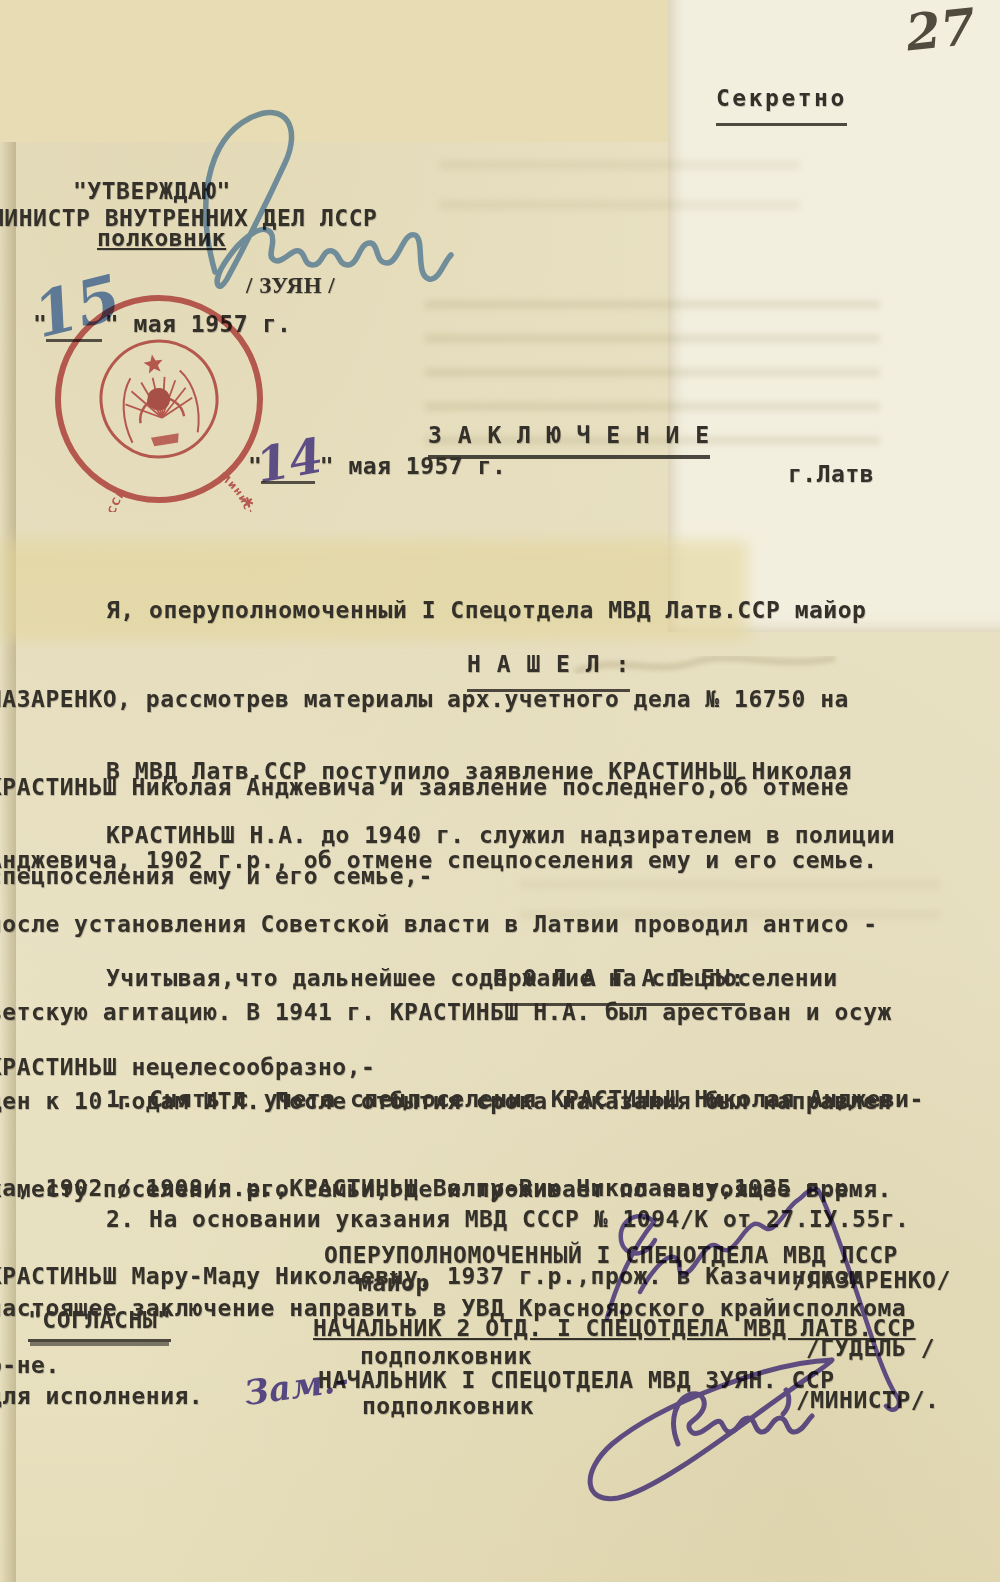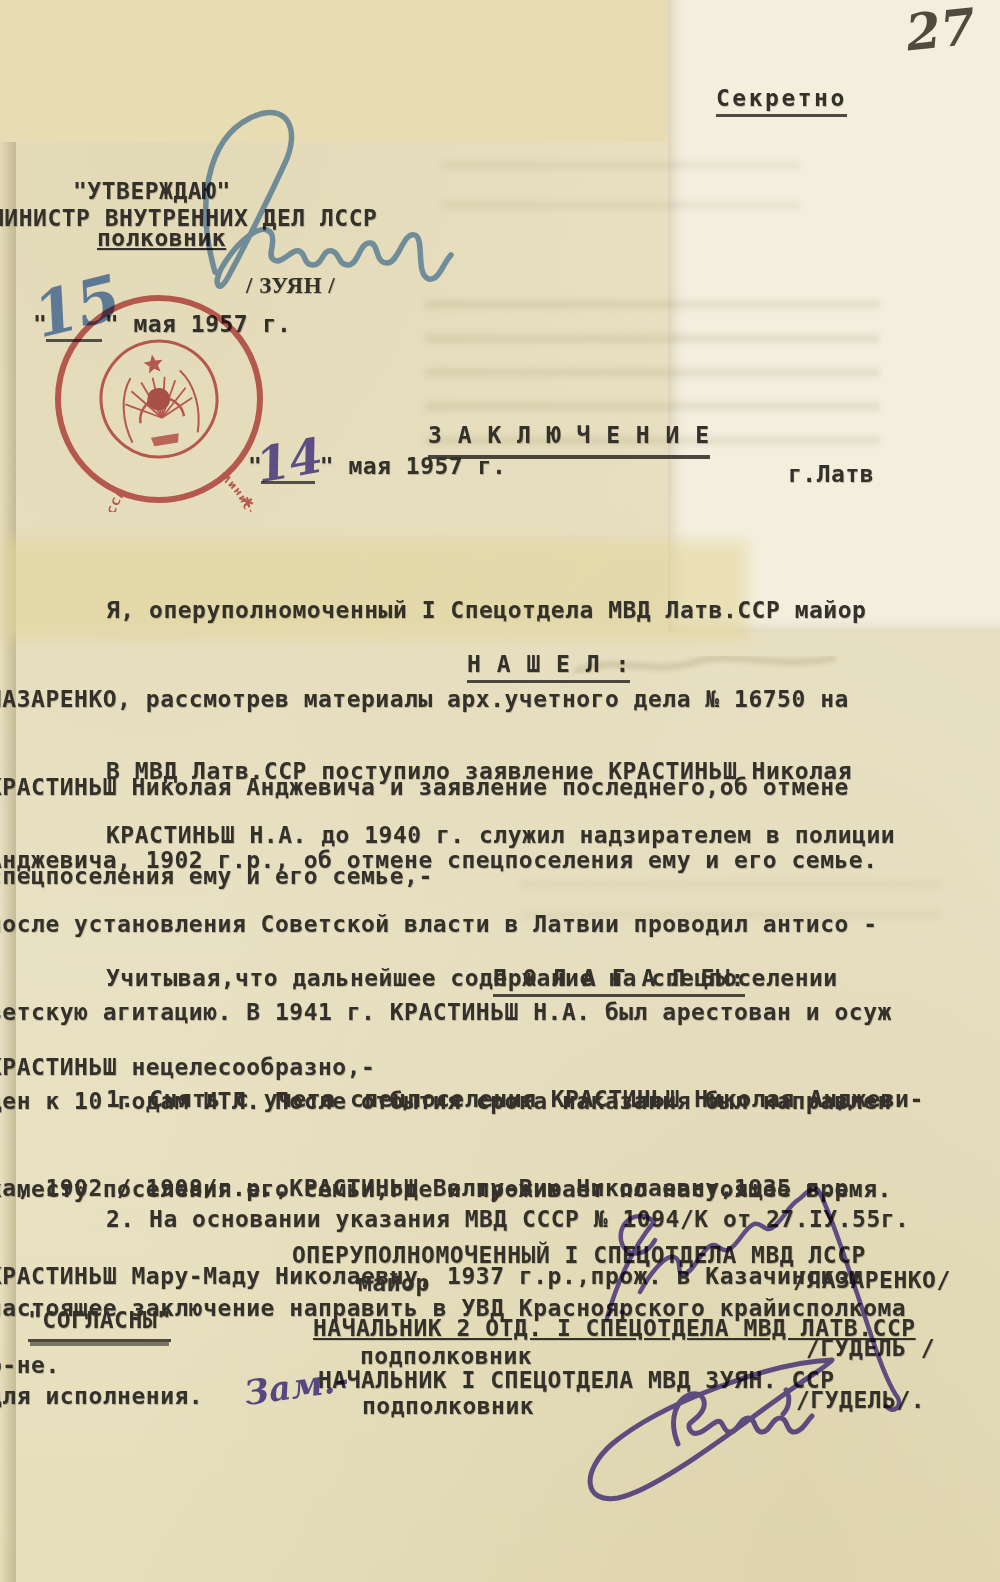--- a/index.html
+++ b/index.html
@@ -27,21 +27,21 @@
   .ghost-c{left:520px;top:880px;width:420px;height:50px;opacity:.08;filter:blur(3px);
     background:repeating-linear-gradient(180deg, rgba(122,110,58,.8) 0 9px, transparent 9px 30px);}
 
   .t{
     position:absolute;font-family:"DejaVu Sans Mono",monospace;font-weight:700;
     color:#34302a;white-space:pre;font-size:23px;letter-spacing:.5px;line-height:29.5px;
     text-shadow:.6px .7px 0 rgba(50,45,35,.25);z-index:4;
   }
   .para span{display:block;}
   .ind span:first-child{text-indent:118px;}
-  .ul{border-bottom:3px solid rgba(48,44,38,.85);padding-bottom:0;}
+  .ul{border-bottom:3px solid rgba(48,44,38,.85);padding-bottom:9px;}
   .ul-heavy{border-bottom:4px solid rgba(45,42,36,.85);padding-bottom:4px;}
   .ul-double{border-bottom:3px solid rgba(48,44,38,.85);box-shadow:0 6px 0 -2px rgba(48,44,38,.6);padding-bottom:3px;}
   .blankline{position:absolute;height:3px;background:rgba(48,44,38,.8);z-index:4;}
 
   .classification{left:716px;top:84px;letter-spacing:2.5px;}
   .app-heading{left:73px;top:177px;}
   .app-min{left:-10px;top:204px;}
   .app-rank{left:97px;top:224px;text-decoration:underline;}
   .app-sig{left:246px;top:271px;font-family:Liberation Serif, serif;}
   .app-date{left:33px;top:310px;}
@@ -51,21 +51,21 @@
   .bl-con{left:261px;top:481px;width:54px;}
   .city{left:788px;top:460px;}
   .p1{left:-12px;top:537px;}
   .h-found{left:435px;top:650px;letter-spacing:1px;margin-left:32px;}
   .p2{left:-12px;top:698px;}
   .p3{left:-12px;top:762px;}
   .p4{left:-12px;top:905px;}
   .h-propose{left:447px;top:964px;letter-spacing:1px;margin-left:46px;}
   .item1{left:-12px;top:1026px;}
   .item2{left:-12px;top:1146px;}
-  .off-title{left:292px;top:1241px;text-align:right;}
+  .off-title{left:324px;top:1241px;text-align:right;}
   .off-rank{left:358px;top:1269px;}
   .off-name{left:793px;top:1266px;}
   .agreed{left:28px;top:1306px;}
   .c2-title{left:313px;top:1314px;text-decoration:underline;}
   .c2-rank{left:360px;top:1342px;}
   .c2-name{left:806px;top:1334px;}
   .c1-title{left:318px;top:1366px;}
   .c1-rank{left:362px;top:1392px;}
   .c1-name{left:796px;top:1386px;}
 
@@ -194,21 +194,21 @@
 
 <div class="t ul-double agreed">"СОГЛАСНЫ"</div>
 
 <div class="t c2-title">НАЧАЛЬНИК 2 ОТД. I СПЕЦОТДЕЛА МВД ЛАТВ.ССР</div>
 <div class="t c2-rank">подполковник</div>
 <div class="t c2-name">/ГУДЕЛЬ /</div>
 
 <div class="t c1-title">НАЧАЛЬНИК I СПЕЦОТДЕЛА МВД ЗУЯН. ССР</div>
 <div class="hw hw-zam">Зам.-</div>
 <div class="t c1-rank">подполковник</div>
-<div class="t c1-name">/ГУДЕЛЬ/.</div>
+<div class="t c1-name">/МИНИСТР/.</div>
 
 <svg class="ink-svg" width="1000" height="1582" viewBox="0 0 1000 1582" xmlns="http://www.w3.org/2000/svg">
   <defs>
     <filter id="soften">
         <feGaussianBlur stdDeviation="2.2"></feGaussianBlur>
       </filter>
   </defs>
 
   <path d="M 575,672 C 615,654 655,676 695,662 C 735,650 775,670 835,658" stroke="#8d7d50" stroke-width="7" fill="none" opacity="0.18" filter="url(#soften)"></path>
 

